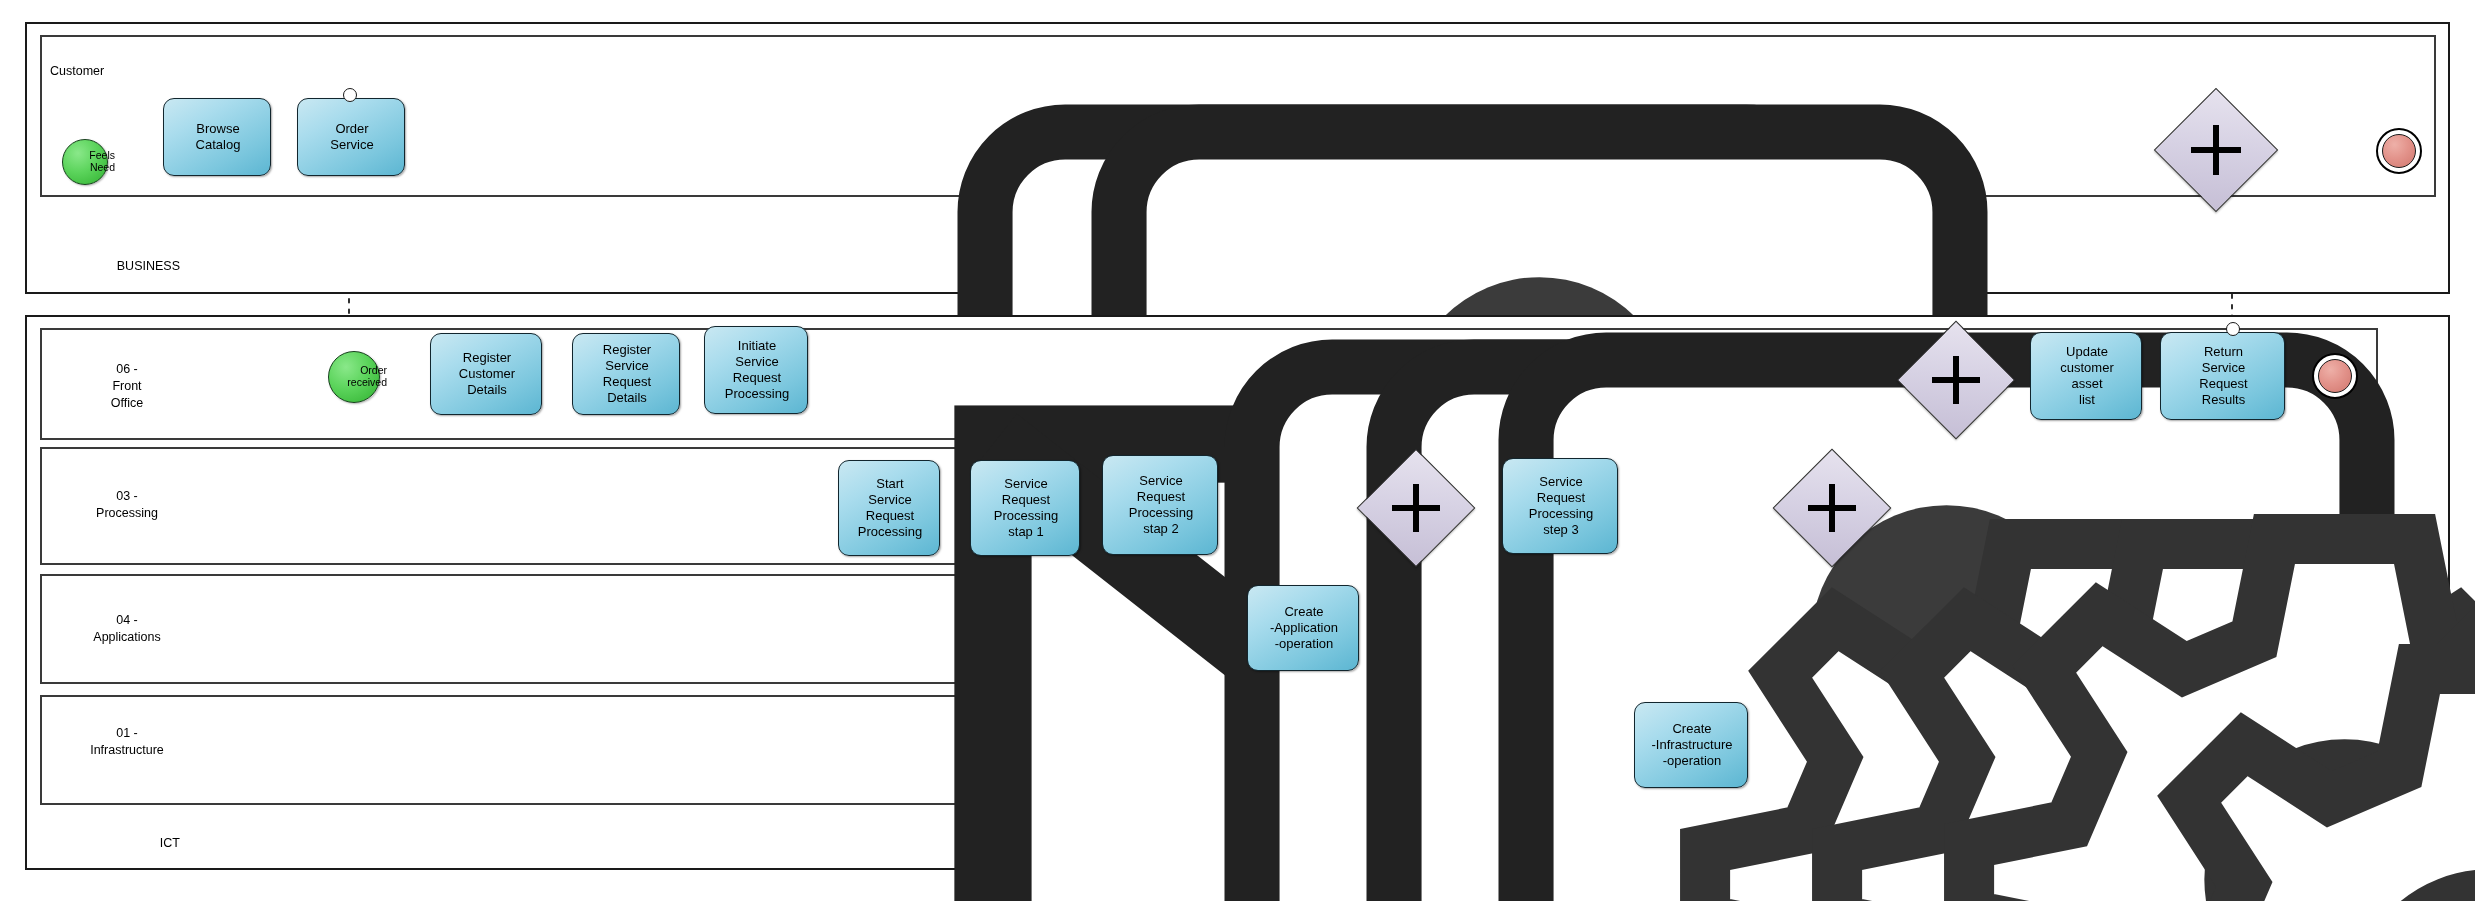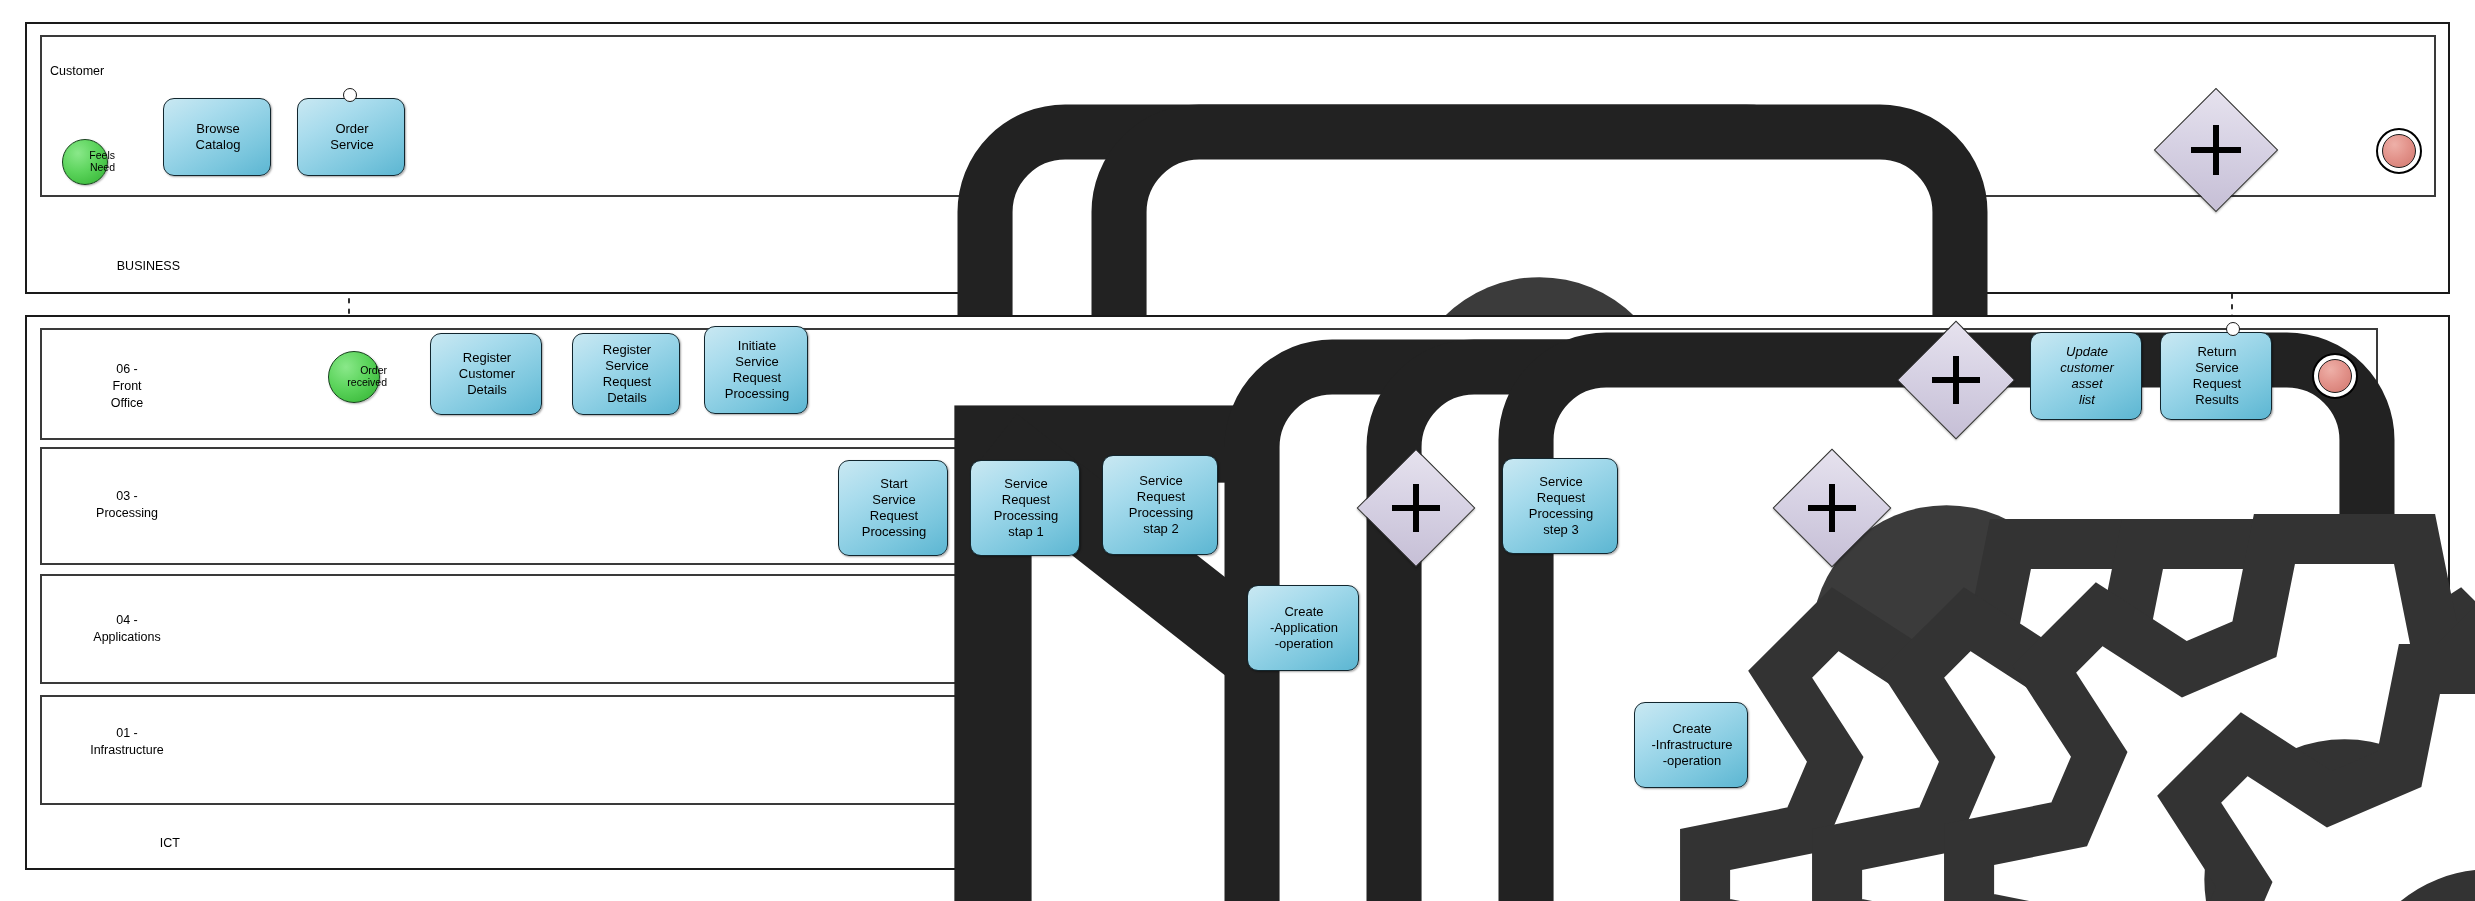--- a/index.html
+++ b/index.html
@@ -216,54 +216,54 @@
 Service
 Request
 Processing</span>
   </div>
 
   <div class="gw" style="left:1914px;top:338px;width:84px;height:84px;">
     <div class="gwbox"></div>
     <div class="plus"></div>
   </div>
 
-  <div class="task" style="left:2030px;top:332px;width:112px;height:88px;font-style:italic;">
+  <div class="task" style="left:2030px;top:332px;width:112px;height:88px;">
     <span class="tmark">
       <svg viewBox="0 0 18 18" width="17" height="16">
           <rect x="0.6" y="0.6" width="16.8" height="16.8" rx="1.6" fill="#fff" stroke="#222" stroke-width="1.1"></rect>
           <circle cx="9" cy="6.2" r="2.7" fill="#3b3b3b"></circle>
           <path d="M3.5,15.4 C3.9,11.3 6.3,9.9 9,9.9 C11.7,9.9 14.1,11.3 14.5,15.4 z" fill="#3b3b3b"></path>
         </svg>
     </span>
     <span class="tlabel">Update
 customer
 asset
 list</span>
   </div>
 
-  <div class="task" style="left:2160px;top:332px;width:112px;height:88px;">
+  <div class="task" style="left:2160px;top:332px;width:125px;height:88px;">
     <span class="tmark">
       <svg viewBox="0 0 18 18" width="17" height="16">
           <rect x="0.6" y="0.6" width="16.8" height="16.8" rx="1.6" fill="#fff" stroke="#222" stroke-width="1.1"></rect>
           <circle cx="9" cy="6.2" r="2.7" fill="#3b3b3b"></circle>
           <path d="M3.5,15.4 C3.9,11.3 6.3,9.9 9,9.9 C11.7,9.9 14.1,11.3 14.5,15.4 z" fill="#3b3b3b"></path>
         </svg>
     </span>
     <span class="tlabel">Return
 Service
 Request
 Results</span>
   </div>
   <div class="msg-circle" style="left:2226px;top:322px;"></div>
 
   <div class="end-outer" style="left:2312px;top:353px;width:46px;height:46px;">
     <div class="end-inner" style="left:4px;top:4px;width:34px;height:34px;"></div>
   </div>
 
-  <div class="task" style="left:838px;top:460px;width:110px;height:96px;">
+  <div class="task" style="left:838px;top:460px;width:102px;height:96px;">
     <span class="tmark">
       <svg viewBox="0 0 18 18" width="17" height="16">
           <path d="M9,1.6 L10.4,1.6 L10.8,3.6 L12.2,4.2 L13.9,3.1 L15,4.2 L13.9,5.9 L14.5,7.3 L16.5,7.7 L16.5,9.1 L14.5,9.5 L13.9,10.9 L15,12.6 L13.9,13.7 L12.2,12.6 L10.8,13.2 L10.4,15.2 L9,15.2 L7.6,15.2 L7.2,13.2 L5.8,12.6 L4.1,13.7 L3,12.6 L4.1,10.9 L3.5,9.5 L1.5,9.1 L1.5,7.7 L3.5,7.3 L4.1,5.9 L3,4.2 L4.1,3.1 L5.8,4.2 L7.2,3.6 L7.6,1.6 z" fill="#fff" stroke="#333" stroke-width="1"></path>
           <circle cx="9" cy="8.4" r="2.3" fill="#fff" stroke="#333" stroke-width="1"></circle>
         </svg>
     </span>
     <span class="tlabel">Start
 Service
 Request
 Processing</span>

